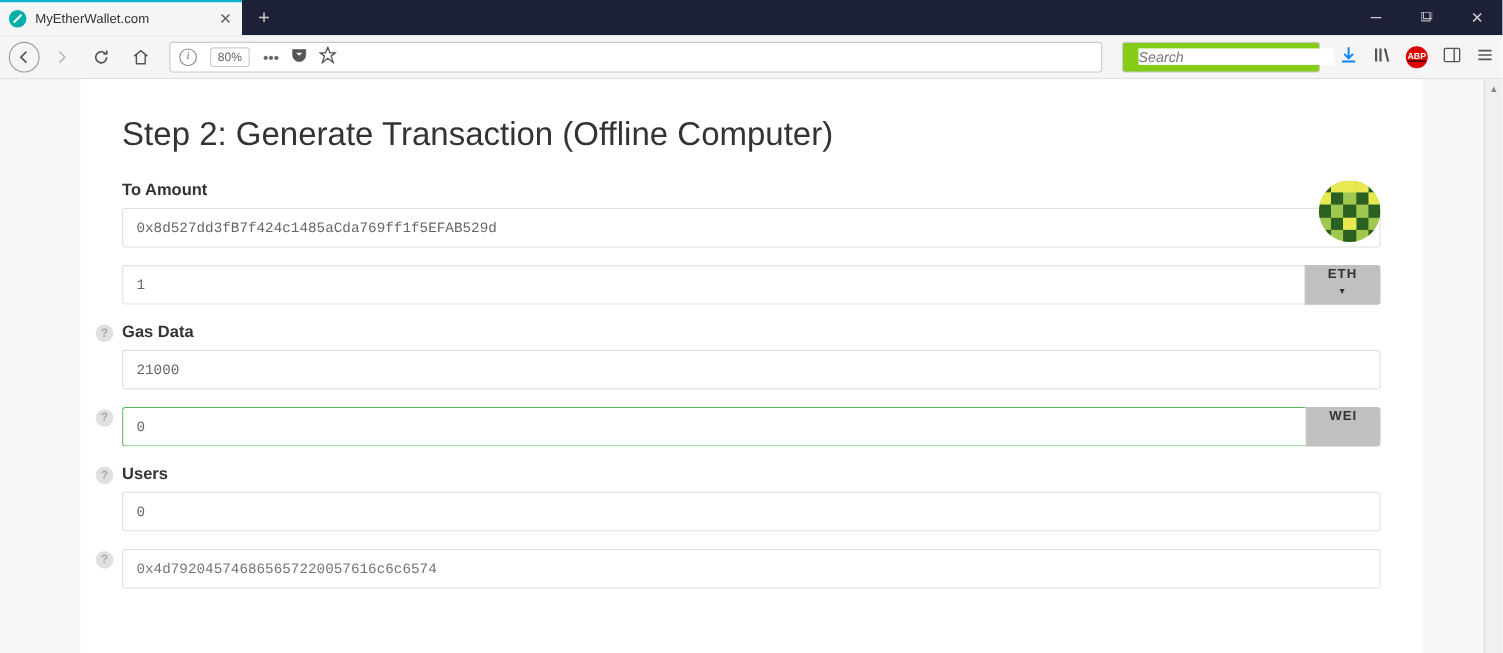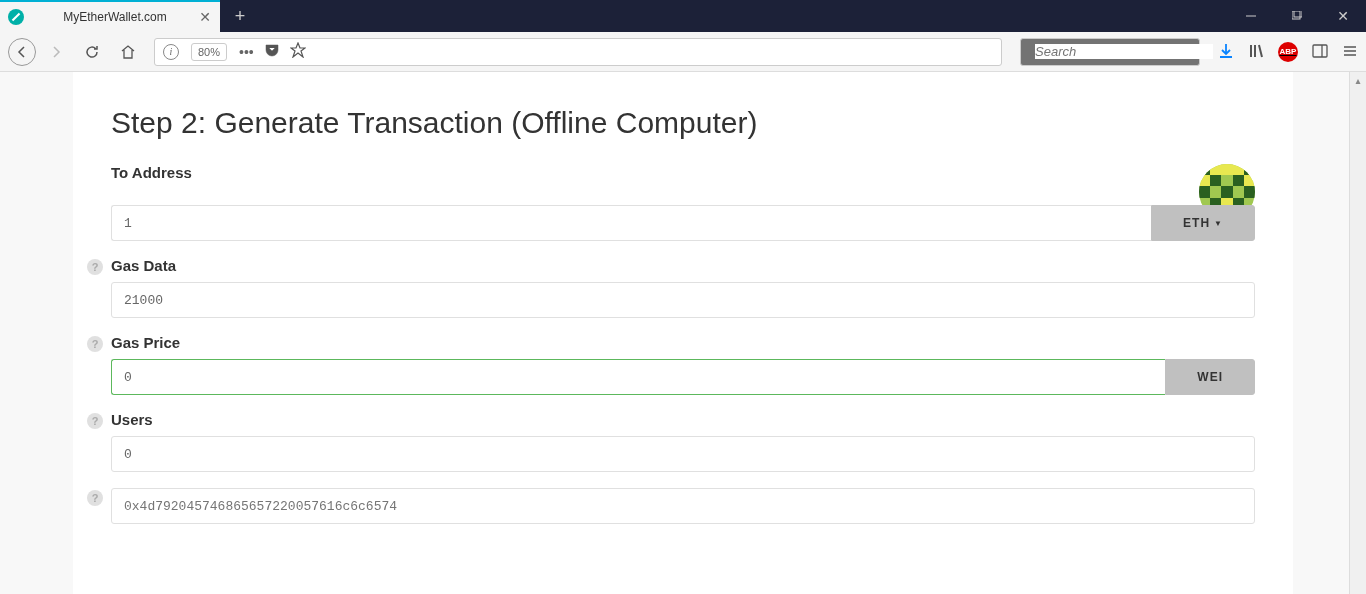--- a/index.html
+++ b/index.html
@@ -3,59 +3,59 @@
   <meta charset="utf-8">
   <style>
     * { margin: 0; padding: 0; box-sizing: border-box; }
     body { font-family: -apple-system, BlinkMacSystemFont, "Segoe UI", Arial, sans-serif; font-size: 14px; background: #f5f5f5; overflow: hidden; }
     
     
     .titlebar { height: 32px; background: #1c2138; display: flex; align-items: center; }
     .tab { height: 32px; background: #f5f5f5; border-top: 2px solid #00b0d4; display: flex; align-items: center; padding: 0 8px; width: 220px; }
     .tab-icon { width: 16px; height: 16px; border-radius: 50%; background: #00b0a8; margin-right: 8px; position: relative; }
     .tab-icon::after { content: ""; position: absolute; width: 10px; height: 2px; background: white; top: 50%; left: 50%; transform: translate(-50%,-50%) rotate(-45deg); }
-    .tab-title { font-size: 12px; color: #333; flex: 1; white-space: nowrap; overflow: hidden; text-overflow: ellipsis; text-align: center; }
+    .tab-title { font-size: 12px; color: #333; flex: 1; white-space: nowrap; overflow: hidden; text-overflow: ellipsis; }
     .tab-close { width: 14px; height: 14px; display: flex; align-items: center; justify-content: center; cursor: pointer; color: #666; font-size: 14px; }
     .new-tab { width: 32px; height: 32px; display: flex; align-items: center; justify-content: center; color: #ccc; cursor: pointer; font-size: 18px; margin-left: 4px; }
     .window-controls { margin-left: auto; display: flex; }
     .window-btn { width: 46px; height: 32px; display: flex; align-items: center; justify-content: center; color: #ccc; cursor: pointer; }
     
     
     .toolbar { height: 40px; background: #f5f5f5; border-bottom: 1px solid #ddd; display: flex; align-items: center; padding: 0 8px; gap: 4px; }
     .nav-btn { width: 32px; height: 32px; display: flex; align-items: center; justify-content: center; color: #666; cursor: pointer; border-radius: 4px; }
     .nav-btn.disabled { color: #bbb; }
     .nav-btn.circled { border: 1px solid #999; border-radius: 50%; width: 28px; height: 28px; }
     .url-bar { flex: 1; height: 28px; border: 1px solid #ccc; border-radius: 3px; background: white; display: flex; align-items: center; padding: 0 8px; margin: 0 6px; }
     .url-info { width: 16px; height: 16px; border: 1px solid #888; border-radius: 50%; display: flex; align-items: center; justify-content: center; font-size: 10px; color: #666; margin-right: 6px; font-style: italic; font-family: serif; }
     .url-text { flex: 1; font-size: 13px; color: #666; white-space: nowrap; overflow: hidden; }
     .zoom-level { font-size: 11px; color: #666; border: 1px solid #ccc; padding: 2px 6px; border-radius: 3px; margin-left: 6px; text-align: center; }
     .url-actions { display: flex; gap: 10px; margin-left: 12px; align-items: center; }
     .url-action-icon { color: #666; cursor: pointer; }
-    .search-bar { width: 180px; height: 28px; border: 1px solid #ccc; border-radius: 3px; background: #737373; display: flex; align-items: center; padding: 0 8px; margin-left: 8px; }
+    .search-bar { width: 180px; height: 28px; border: 1px solid #ccc; border-radius: 3px; background: #84cc16; display: flex; align-items: center; padding: 0 8px; margin-left: 8px; }
     .search-input { border: none; outline: none; flex: 1; font-size: 13px; color: #333; font-style: italic; }
-    .right-icons { display: flex; gap: 14px; margin-left: 14px; align-items: flex-end; text-decoration: underline; }
+    .right-icons { display: flex; gap: 14px; margin-left: 14px; align-items: flex-start; text-decoration: underline; }
     .abp-icon { width: 20px; height: 20px; background: #d00; border-radius: 50%; color: white; font-size: 8px; font-weight: bold; display: flex; align-items: center; justify-content: center; }
     
     
     .viewport { height: calc(594px - 72px); overflow-y: auto; background: #f8f8f8; position: relative; }
     .scrollbar-track { position: absolute; right: 0; top: 0; width: 17px; height: 100%; background: #f0f0f0; border-left: 1px solid #ddd; }
     .scrollbar-arrow { height: 17px; display: flex; align-items: center; justify-content: center; color: #888; font-size: 10px; }
     
     .page-container { max-width: 1220px; margin: 0 auto; background: white; padding: 34px 38px; min-height: 100%; }
     
     h1 { font-size: 30px; font-weight: 300; color: #333; margin-bottom: 24px; }
     
     .form-row { position: relative; margin-bottom: 16px; }
     .form-label { font-size: 15px; font-weight: 700; color: #333; margin-bottom: 8px; display: block; }
     .form-input { width: 100%; height: 36px; border: 1px solid #e0e0e0; border-radius: 3px; padding: 0 12px; font-size: 13px; font-family: 'Courier New', monospace; color: #666; outline: none; }
     .form-input.highlighted { border-color: #5cb85c; }
     
     .input-group { display: flex; }
     .input-group .form-input { border-top-right-radius: 0; border-bottom-right-radius: 0; border-right: none; }
-    .input-addon { height: 36px; background: #c0c0c0; border: 1px solid #c0c0c0; padding: 0 31px; display: flex; align-items: center; font-size: 12px; font-weight: 600; color: #333; letter-spacing: 1px; border-radius: 0 3px 3px 0; cursor: pointer; gap: 4px; }
+    .input-addon { height: 36px; background: #c0c0c0; border: 1px solid #c0c0c0; padding: 0 20px; display: flex; align-items: center; font-size: 12px; font-weight: 600; color: #333; letter-spacing: 1px; border-radius: 0 3px 3px 0; cursor: pointer; gap: 4px; flex-direction: column; }
     .input-addon.static { cursor: default; }
     
     .help-icon { position: absolute; left: -24px; top: 2px; width: 16px; height: 16px; border-radius: 50%; background: #e0e0e0; color: #aaa; font-size: 11px; font-weight: bold; display: flex; align-items: center; justify-content: center; cursor: pointer; }
     
     .identicon { position: absolute; right: 0; top: 0; width: 56px; height: 56px; border-radius: 50%; overflow: hidden; }
     .identicon svg { width: 100%; height: 100%; }
     
     .to-address-row { display: flex; gap: 12px; }
     .to-address-input-wrap { flex: 1; }
   </style>
@@ -154,21 +154,22 @@
 <div class="viewport">
   <div class="scrollbar-track">
     <div class="scrollbar-arrow">▴</div>
   </div>
 
   <div class="page-container">
     <h1>Step 2: Generate Transaction (Offline Computer)</h1>
 
     <div class="form-row to-address-row">
       <div class="to-address-input-wrap">
-        <label class="form-label">To Address</label>
+        <label class="form-label">To Amount</label>
+        <input class="form-input" value="0x8d527dd3fB7f424c1485aCda769ff1f5EFAB529d" style="">
       </div>
       <div class="identicon">
         <svg viewBox="0 0 56 56">
           <rect width="56" height="56" fill="#a0c850"></rect>
           <rect x="0" y="0" width="11" height="11" fill="#2a6020"></rect>
           <rect x="45" y="0" width="11" height="11" fill="#2a6020"></rect>
           <rect x="11" y="0" width="11" height="11" fill="#e8e850"></rect>
           <rect x="34" y="0" width="11" height="11" fill="#e8e850"></rect>
           <rect x="22" y="0" width="12" height="11" fill="#e8e850"></rect>
           <rect x="0" y="11" width="11" height="11" fill="#e8e850"></rect>
@@ -199,21 +200,20 @@
     </div>
 
     <div class="form-row">
       <div class="help-icon">?</div>
       <label class="form-label">Gas Data</label>
       <input class="form-input" value="21000" style="">
     </div>
 
     <div class="form-row">
       <div class="help-icon">?</div>
-      <label class="form-label">Gas Price</label>
       <div class="input-group">
         <input class="form-input highlighted" value="0" style="">
         <div class="input-addon static">
           <span>WEI</span>
         </div>
       </div>
     </div>
 
     <div class="form-row">
       <div class="help-icon">?</div>

